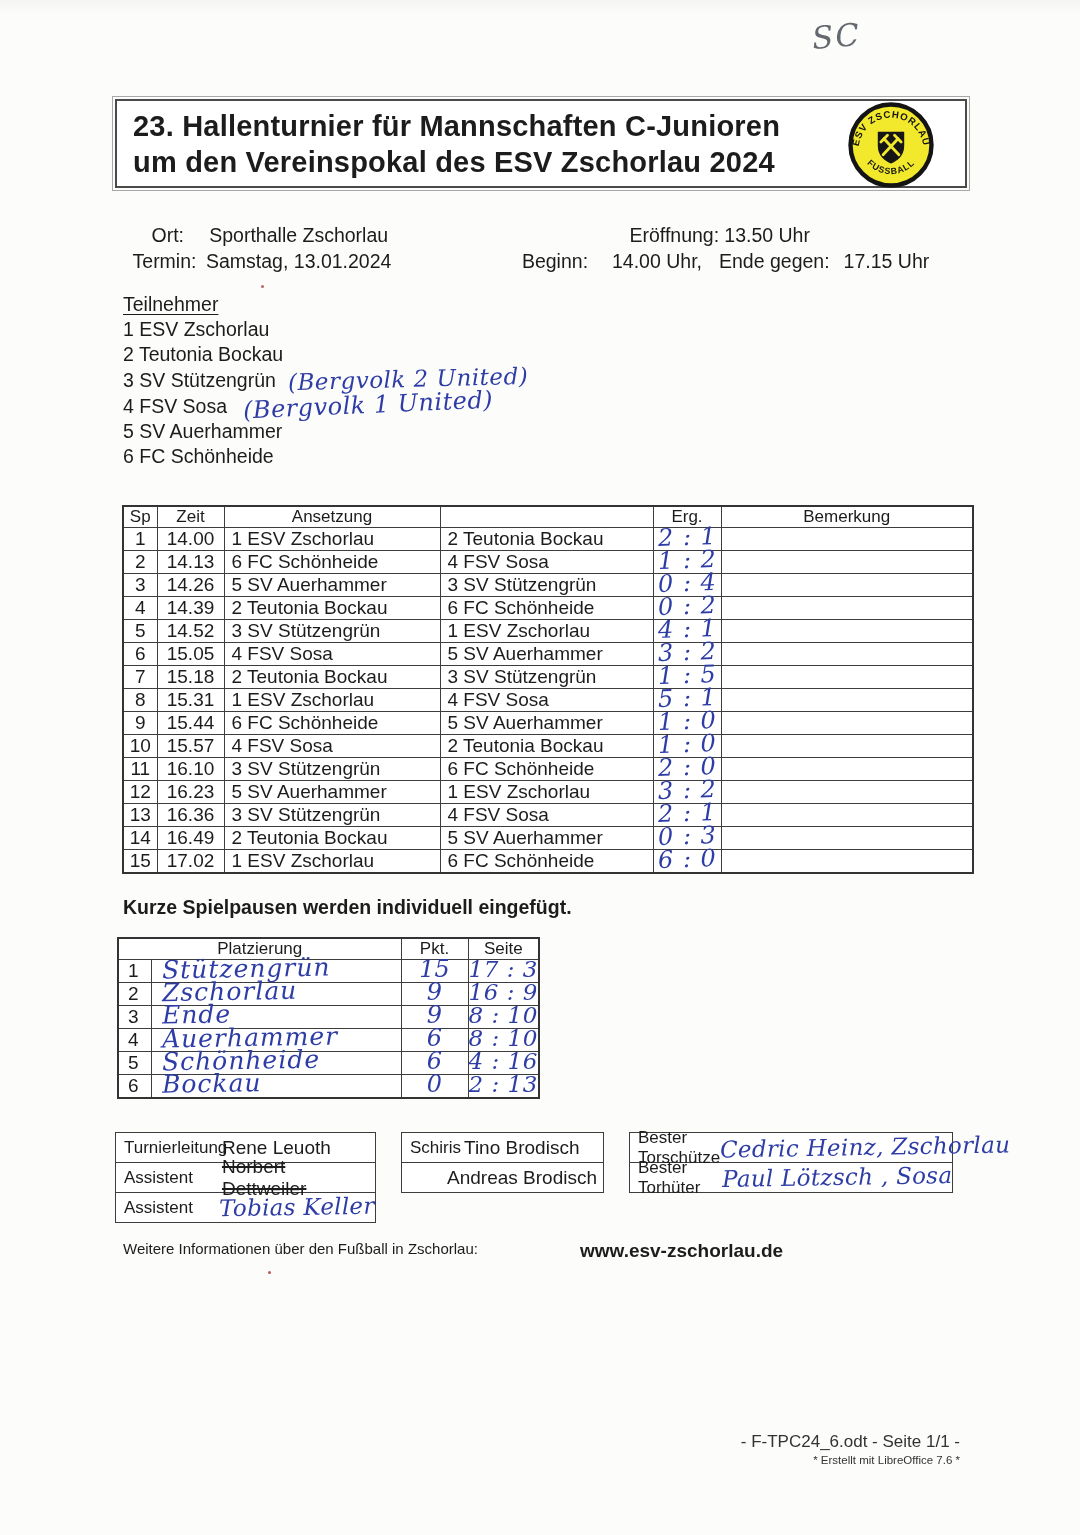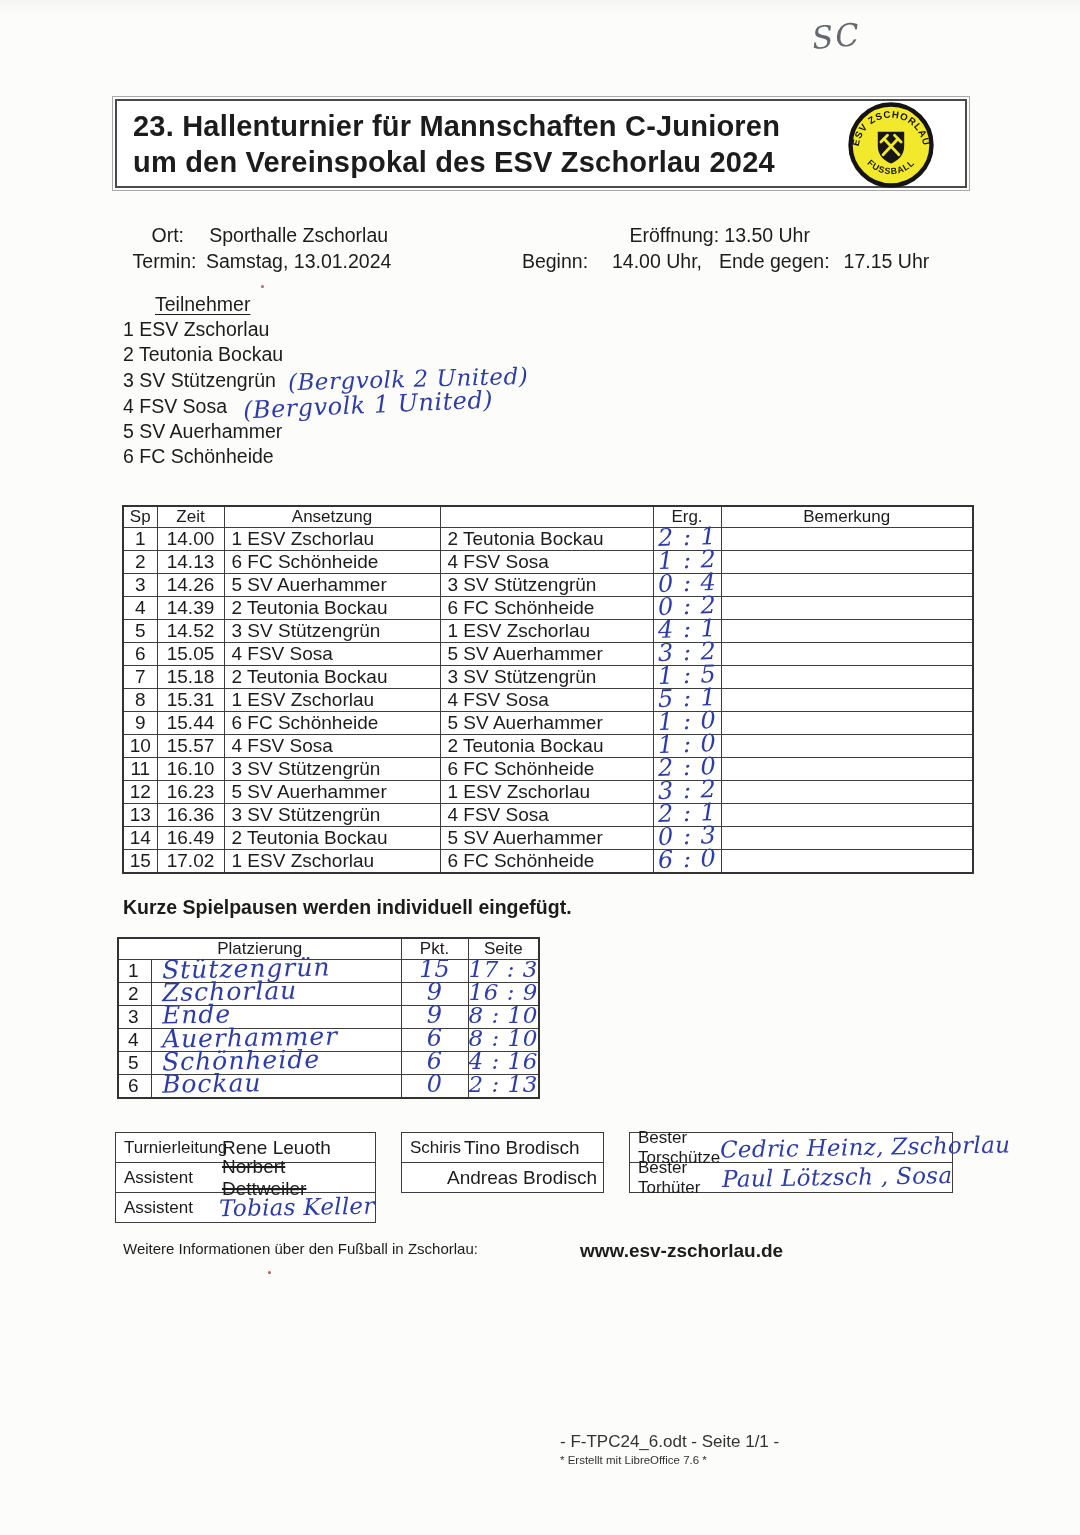--- a/index.html
+++ b/index.html
@@ -35,21 +35,21 @@
   .info-left{left:123px;}
   .info-right{left:505px;}
   .lbl-w1{display:inline-block;width:83px;}
   .lbl-w2{display:inline-block;width:100px;}
   .beginn-val{display:inline-block;width:104px;}
   .ende-lbl{display:inline-block;margin-left:10px;}
   .ende-val{margin-left:14px;}
 
   
   .teilnehmer{position:absolute;left:123px;top:292px;font-size:19.5px;line-height:25px;}
-  .teilnehmer-heading{text-decoration:underline;text-underline-offset:3px;margin-left:32px;}
+  .teilnehmer-heading{text-decoration:underline;text-underline-offset:3px;}
   .hand{font-family:"DejaVu Serif", serif;font-style:italic;color:var(--ink-blue);}
   .hand-note{font-size:23px;margin-left:12px;display:inline-block;transform:rotate(-1.5deg);letter-spacing:.5px;}
   .hand-note-2{font-size:24px;margin-left:16px;transform:rotate(-2.5deg);}
 
   
   table{border-collapse:collapse;table-layout:fixed;background:#fff;}
   th,td{border:1px solid var(--line);overflow:visible;white-space:nowrap;}
   th{font-weight:normal;font-size:17px;height:21px;text-align:center;}
 
   
@@ -91,21 +91,21 @@
   .strike{text-decoration:line-through;text-decoration-thickness:2px;}
   .off-b .right-name{width:100%;text-align:right;padding-right:6px;}
   .off-hand{font-size:23px;line-height:.8;white-space:nowrap;transform:rotate(-1deg);letter-spacing:.3px;}
   .off-a .off-hand{font-size:23px;}
 
   
   .more-info-label{position:absolute;left:123px;top:1240px;font-size:15px;font-weight:normal;}
   .more-info-site{position:absolute;left:580px;top:1240px;font-size:19px;font-weight:bold;}
 
   
-  .page-footer{position:absolute;left:560px;top:1432px;width:400px;color:#333;}
+  .page-footer{position:absolute;left:560px;top:1432px;width:400px;text-align:right;color:#333;}
   .footer-line1{font-size:17px;}
   .footer-line2{font-size:11.5px;margin-top:2px;}
 
   .speck{position:absolute;border-radius:50%;}
   .speck-1{left:261px;top:285px;width:3px;height:3px;background:#b66;}
   .speck-2{left:268px;top:1271px;width:3px;height:3px;background:#b55;}
 </style>
 </head>
 <body>
 

